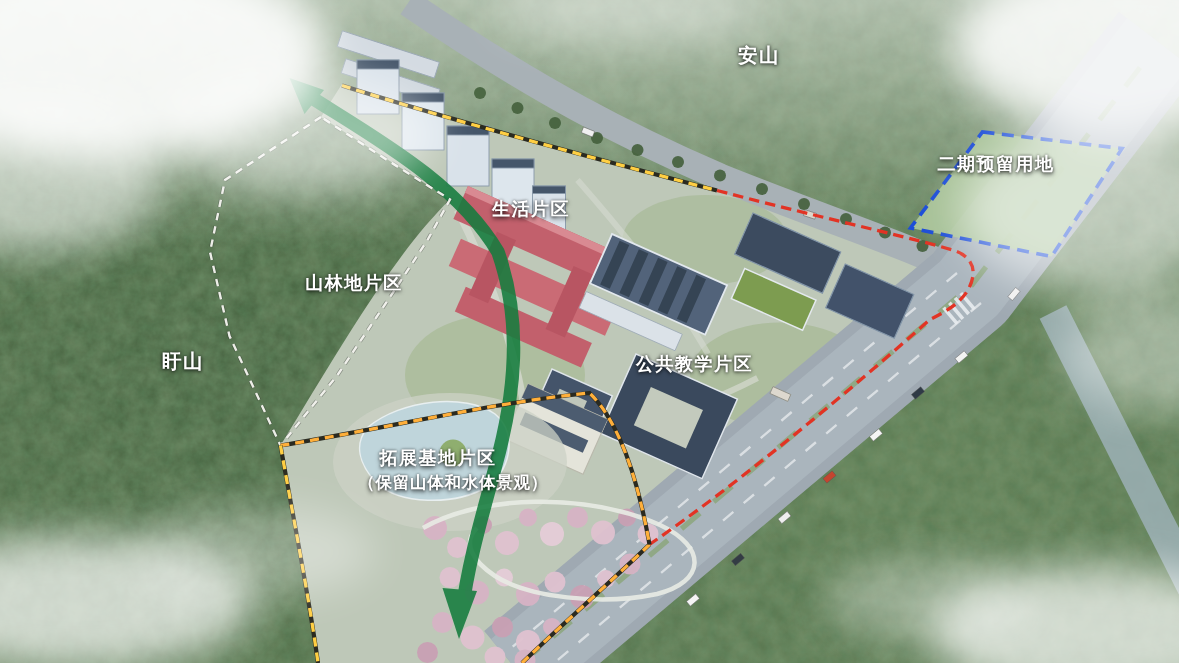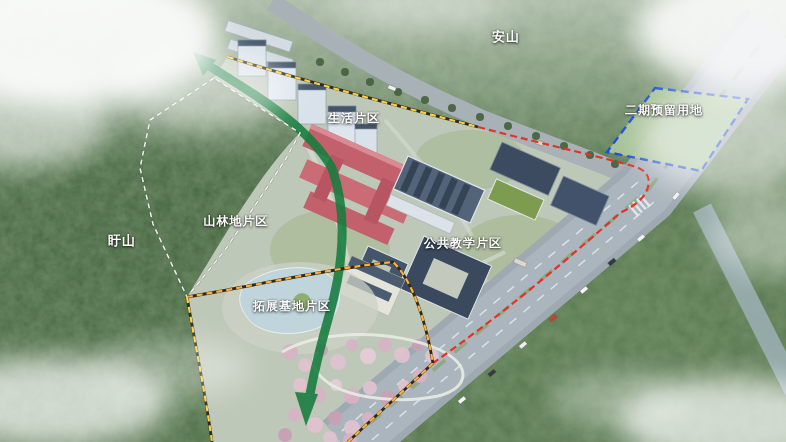--- a/index.html
+++ b/index.html
@@ -265,19 +265,20 @@
     <ellipse cx="778" cy="235" rx="70" ry="40" opacity="0.4"></ellipse>
     <ellipse cx="50" cy="402" rx="120" ry="45" opacity="0.7"></ellipse>
     <ellipse cx="170" cy="368" rx="80" ry="30" opacity="0.35"></ellipse>
     <ellipse cx="730" cy="422" rx="110" ry="45" opacity="0.7"></ellipse>
     <ellipse cx="620" cy="400" rx="70" ry="28" opacity="0.35"></ellipse>
   </g>
 </svg>
 
 <div class="label big" style="left:506px;top:37px;">安山</div>
 <div class="label" style="left:664px;top:110px;">二期预留用地</div>
-<div class="label" style="left:354px;top:118px;">生活片区</div>
-<div class="label" style="left:236px;top:189px;margin-top:32px;">山林地片区</div>
+<div class="label" style="left:354px;top:140px;">生活片区</div>
+<div class="label" style="left:236px;top:189px;">山林地片区</div>
 <div class="label big" style="left:116px;top:241px;padding-left:12px;">盱山</div>
 <div class="label" style="left:463px;top:204px;margin-top:39px;">公共教学片区</div>
 <div class="label" style="left:269px;top:306px;padding-left:46px;">拓展基地片区</div>
+<div class="label sub" style="left:302px;top:322px;">（保留山体和水体景观）</div>
 
 </div>
 
 </body></html>

